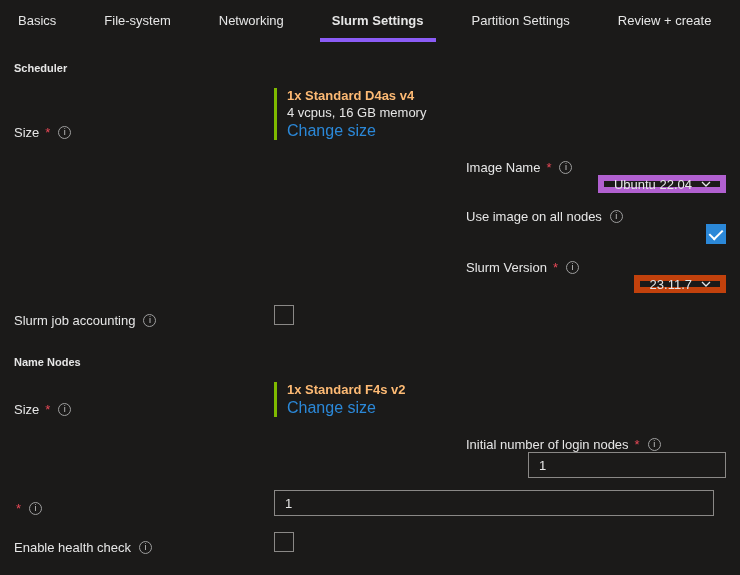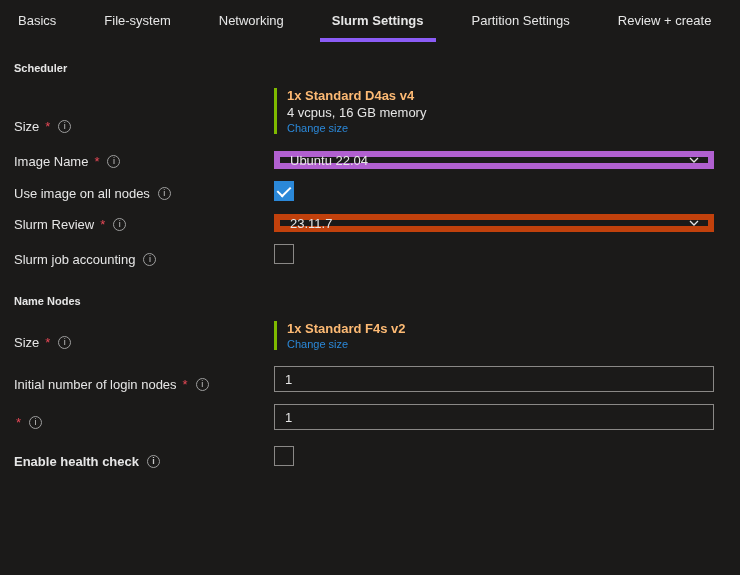--- a/index.html
+++ b/index.html
@@ -32,21 +32,21 @@
       font-weight: 600;
       margin: 8px 0 14px 0;
       font-size: 11px;
     }
     .section-title.mt { margin-top: 28px; }
     .row {
       display: flex;
       align-items: flex-end;
       margin-bottom: 16px;
     }
-    .row.tight { margin-bottom: 12px; }
+    .row.tight { margin-bottom: 12px; flex-direction: column; }
     .label-col {
       width: 260px;
       display: flex;
       align-items: center;
       gap: 4px;
       padding-top: 4px;
       flex-shrink: 0;
     }
     .field-col { flex: 1; max-width: 440px; }
     .req { color: #e74856; margin-left: 2px; }
@@ -55,21 +55,21 @@
       width:13px;height:13px;border:1px solid #9e9e9e;border-radius:50%;
       font-size:9px;color:#c8c8c8;margin-left:4px;line-height:1;
       cursor: default;
     }
     .size-box {
       border-left: 3px solid #7fba00;
       padding: 0 0 0 10px;
     }
     .size-title { font-weight:600; color:#fdba74; margin-bottom:2px; }
     .size-sub { color:#e5e5e5; margin-bottom:2px; }
-    .size-link { color:#2b88d8; cursor:pointer; font-size:11px; }
+    .size-link { color:#2b88d8; cursor:pointer; font-size:16px; }
     .select {
       position: relative;
       width: 100%;
       height: 18px;
       border: 6px solid #c2410c;
       background: #1b1a19;
       color:#e6e6e6;
       display:flex;align-items:center;
       padding: 0 28px 0 10px;
       cursor: pointer;
@@ -151,21 +151,21 @@
       <span>Use image on all nodes</span>
       <span class="info-icon">i</span>
     </div>
     <div class="field-col">
       <span class="checkbox checked"></span>
     </div>
   </div>
 
   <div class="row tight">
     <div class="label-col">
-      <span>Slurm Review</span>
+      <span>Slurm Version</span>
       <span class="req">*</span>
       <span class="info-icon">i</span>
     </div>
     <div class="field-col">
       <div class="select">
         <span>23.11.7</span>
         <span class="chevron">
           <svg width="12" height="12" viewBox="0 0 12 12">
               <path d="M2 4 L6 8 L10 4" fill="none" stroke="#e6e6e6" stroke-width="1.3"></path>
             </svg>
@@ -214,21 +214,21 @@
   <div class="row">
     <div class="label-col">
       <span class="req">*</span>
       <span class="info-icon">i</span>
     </div>
     <div class="field-col">
       <input class="text-input" value="1" style="">
     </div>
   </div>
 
-  <div class="row" style="margin-top:14px;font-weight:bold;">
+  <div class="row" style="margin-top:14px;">
     <div class="label-col">
       <span>Enable health check</span>
       <span class="info-icon">i</span>
     </div>
     <div class="field-col">
       <span class="checkbox"></span>
     </div>
   </div>
 
 </div>

